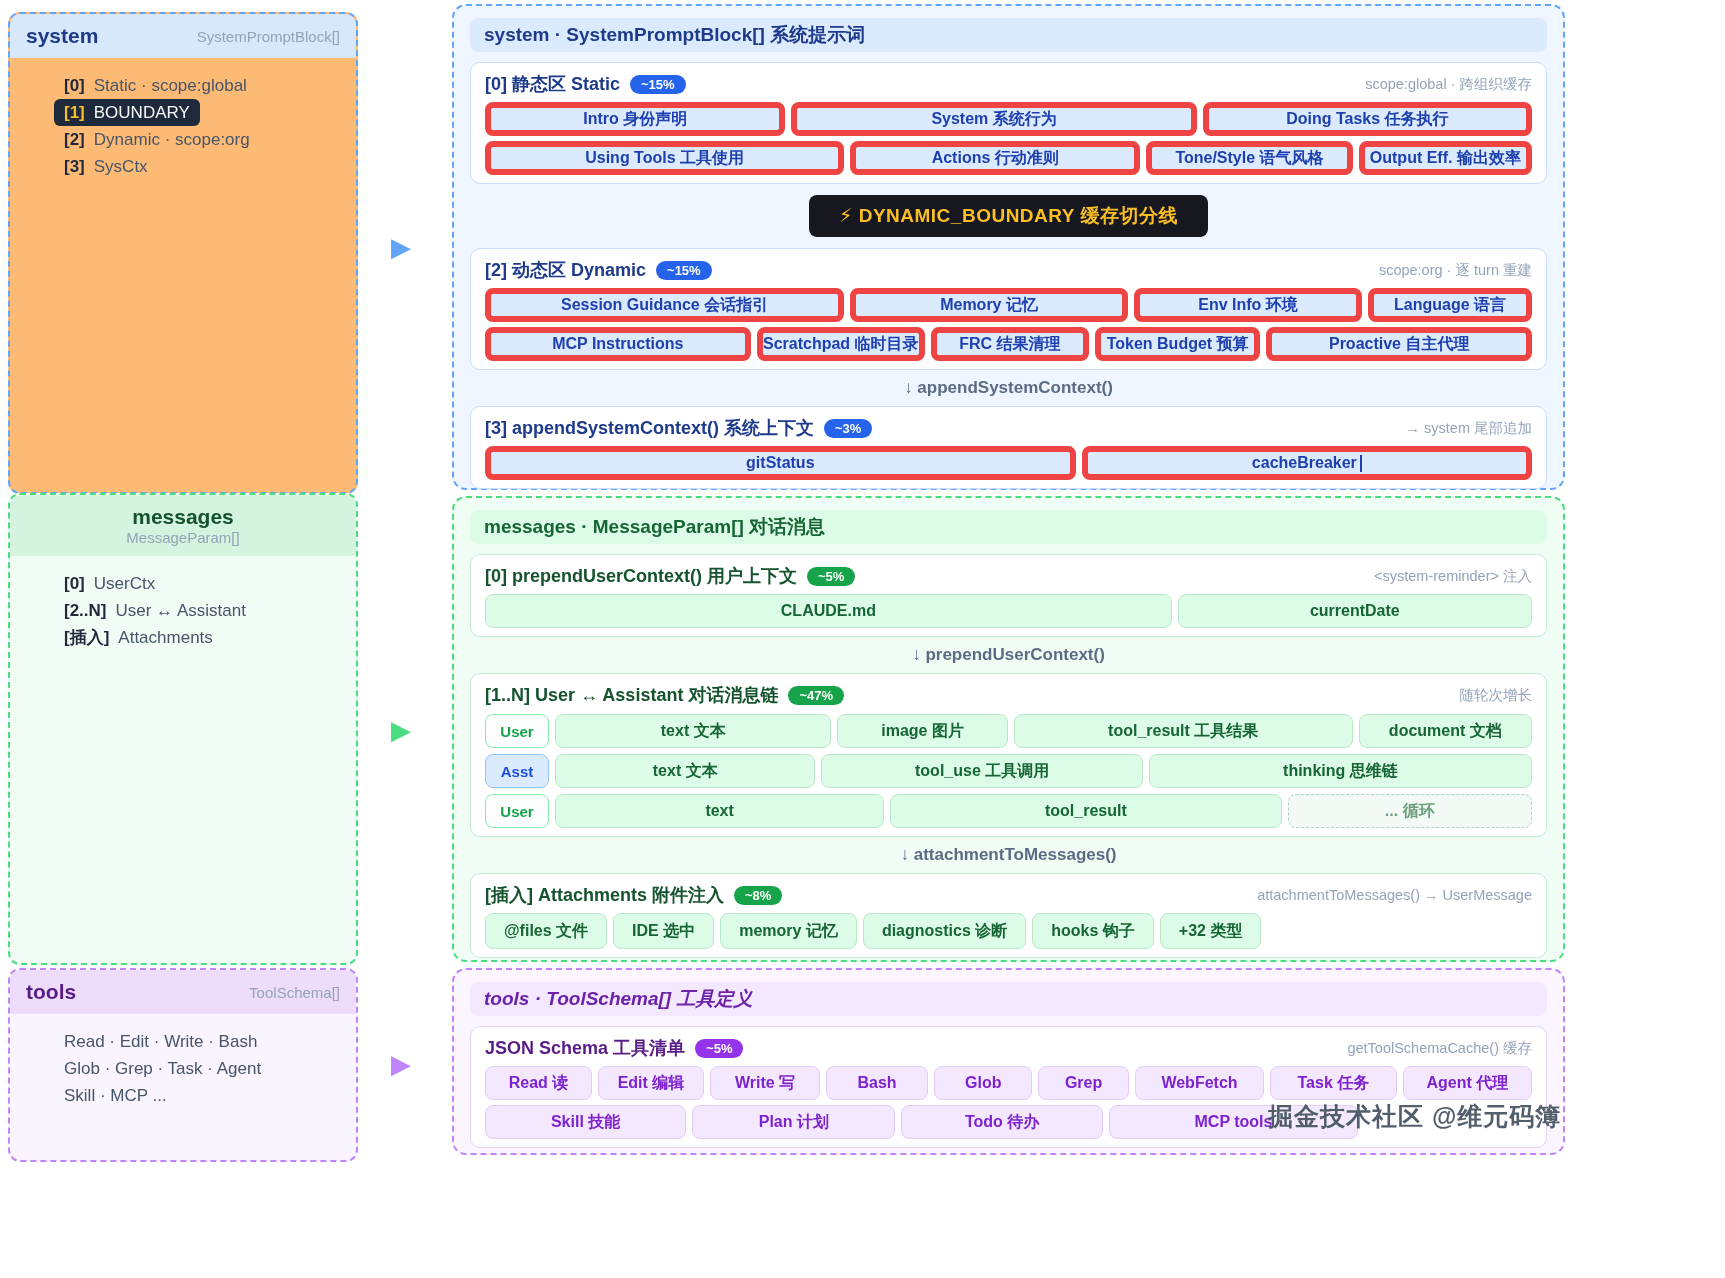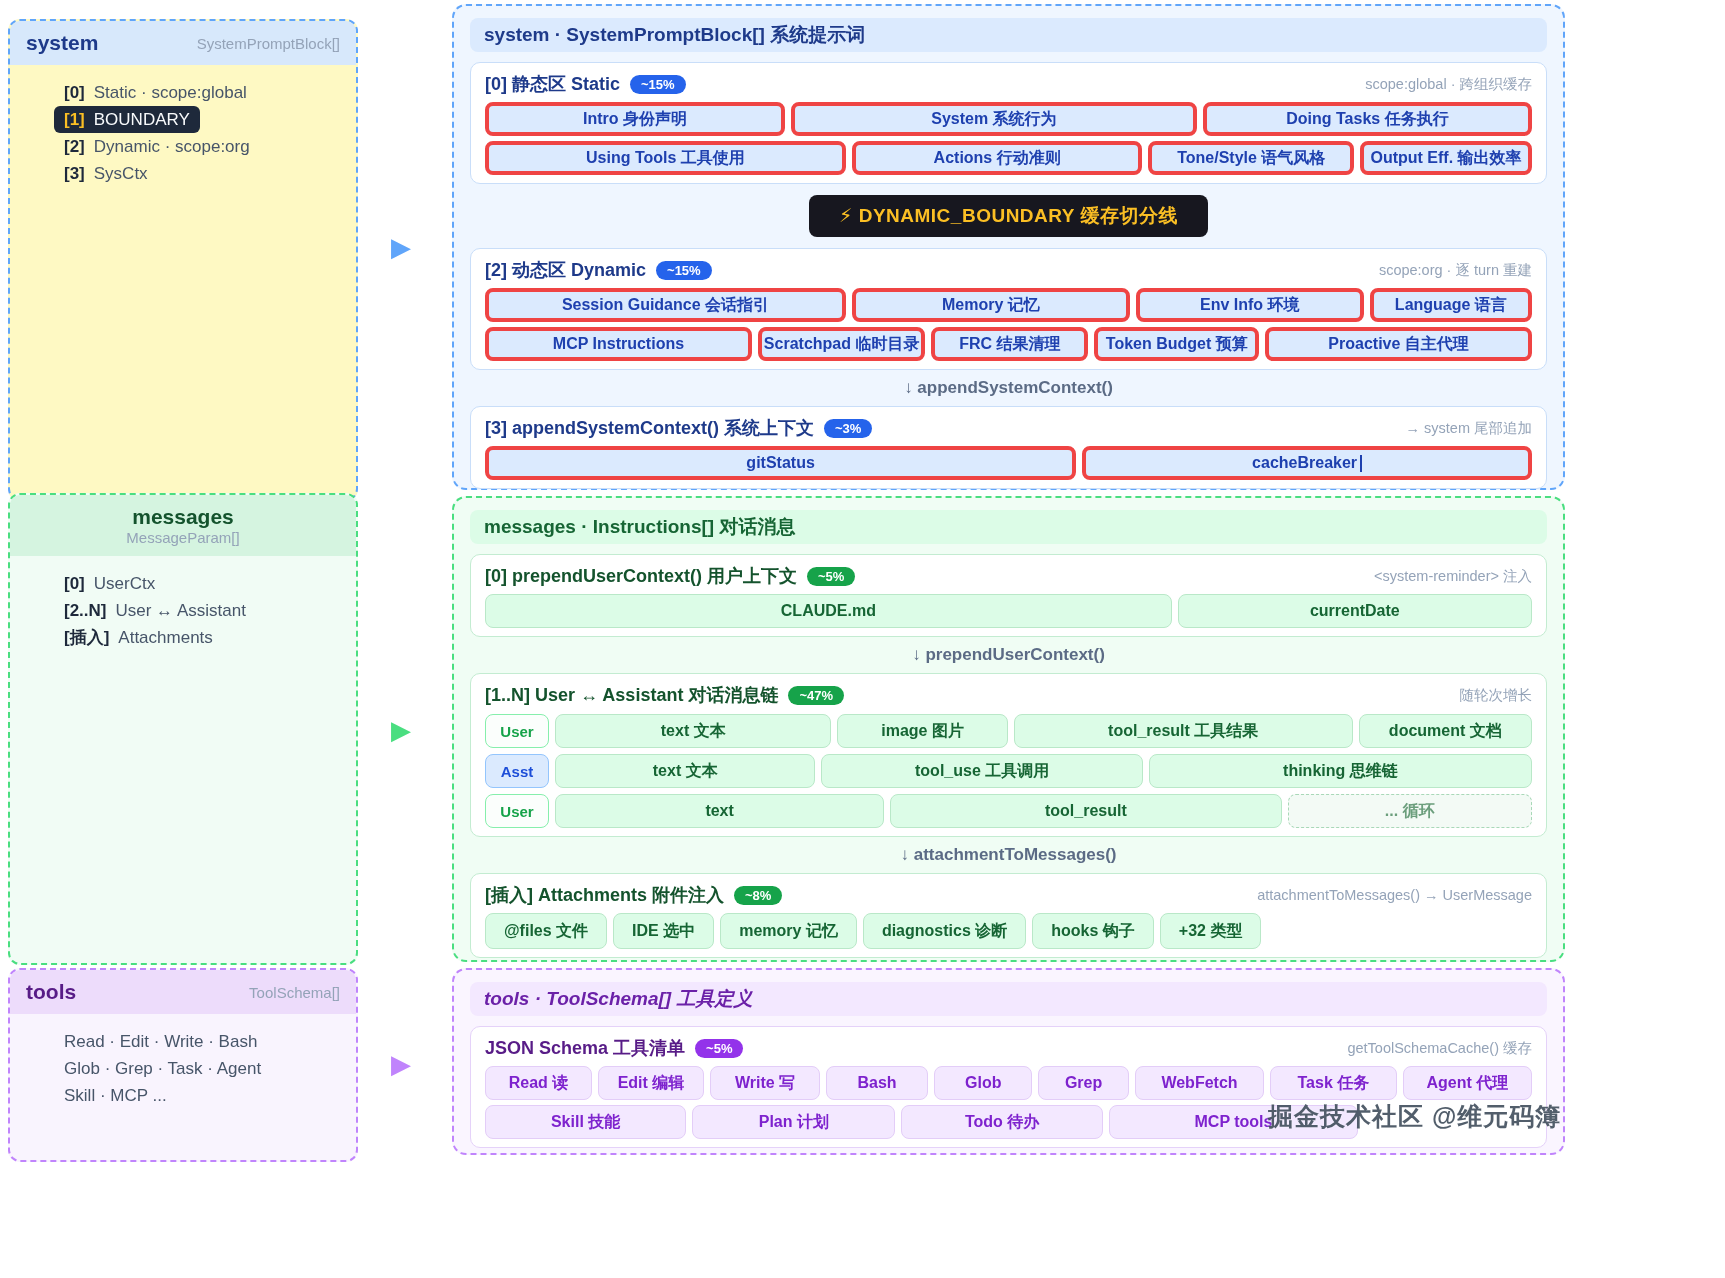--- a/index.html
+++ b/index.html
@@ -4,21 +4,21 @@
 <style>
   * { margin:0; padding:0; box-sizing:border-box; }
   html,body { width:1725px; height:1278px; }
   body {
     font-family:"Liberation Sans","DejaVu Sans",sans-serif;
     background:#ffffff; position:relative; overflow:hidden;
   }
 
   
   .side { position:absolute; left:8px; width:350px; border:2px dashed; border-radius:12px; overflow:hidden; }
-  .side.sysP { top:19px;   height:482px; border-color:#60a5fa; background:#fef9c3; }
+  .side.sysP { top:12px;   height:482px; border-color:#60a5fa; background:#fdba74; }
   .side.msgP { top:493px; height:472px; border-color:#4ade80; background:#f1fcf5; }
   .side.tlP  { top:968px; height:194px; border-color:#c084fc; background:#f9f4fe; }
   .side-head { display:flex; align-items:center; justify-content:space-between; padding:10px 16px; }
   .sysP .side-head { background:#d7e8fb; }
   .msgP .side-head { background:#d5f4e0;flex-direction:column; }
   .tlP  .side-head { background:#eddcfb; }
   .side-title { font-size:21px; font-weight:bold; }
   .sysP .side-title { color:#1e3a8a; }
   .msgP .side-title { color:#14532d; }
   .tlP  .side-title { color:#581c87; }
@@ -57,21 +57,21 @@
   .green  .card-title { color:#14532d; }
   .purple .card-title { color:#581c87; }
   .badge { margin-left:10px; color:#fff; font-size:13px; font-weight:bold; padding:3px 11px; border-radius:999px; line-height:1; }
   .badge.b { background:#2563eb; }
   .badge.g { background:#16a34a; }
   .badge.p { background:#9333ea; }
   .card-note { margin-left:auto; font-size:14.5px; color:#94a3b8; white-space:nowrap; }
 
   .chip-row { display:flex; gap:6px; margin-top:5px; }
   .chip { height:34px; display:flex; align-items:center; justify-content:center; border-radius:8px; font-size:16px; font-weight:600; white-space:nowrap; }
-  .chip.cb { background:#dbeafe; border:4px solid #ef4444; color:#1e40af; }
+  .chip.cb { background:#dbeafe; border:6px solid #ef4444; color:#1e40af; }
   .chip.cg { background:#dcfce7; border:1px solid #b9e8c8; color:#166534; }
   .chip.cp { background:#f3e8ff; border:1px solid #e3cdf8; color:#7e22ce; }
   .chip.loop { background:#f3faf5; border:1px dashed #a9d8b8; color:#6b9e7c; }
   .chip.fit { flex:0 0 auto; padding:0 18px; height:36px; }
   .spacer { height:34px; }
 
   .banner-row { display:flex; justify-content:center; margin:11px 0; }
   .banner { background:#17171f; color:#fbbf24; font-weight:bold; font-size:19px; padding:8px 30px; border-radius:8px; letter-spacing:.5px; }
 
   .connector { text-align:center; font-size:17px; font-weight:600; color:#5b6b85; margin:8px 0; height:20px; line-height:20px; }
@@ -216,21 +216,21 @@
       <div class="chip cb" style="flex:594 0 0">gitStatus</div>
       <div class="chip cb" style="flex:450 0 0">
         <span>cacheBreaker</span>
           <span class="caret"></span>
       </div>
     </div>
   </div>
 </section>
 
 <section class="sec green">
-  <div class="sec-head">messages · Instructions[] 对话消息</div>
+  <div class="sec-head">messages · MessageParam[] 对话消息</div>
 
   <div class="card">
     <div class="card-top">
       <span class="card-title">[0] prependUserContext() 用户上下文</span>
       <span class="badge g">~5%</span>
       <span class="card-note">&lt;system-reminder&gt; 注入</span>
     </div>
     <div class="chip-row">
       <div class="chip cg" style="flex:688 0 0">CLAUDE.md</div>
       <div class="chip cg" style="flex:354 0 0">currentDate</div>

